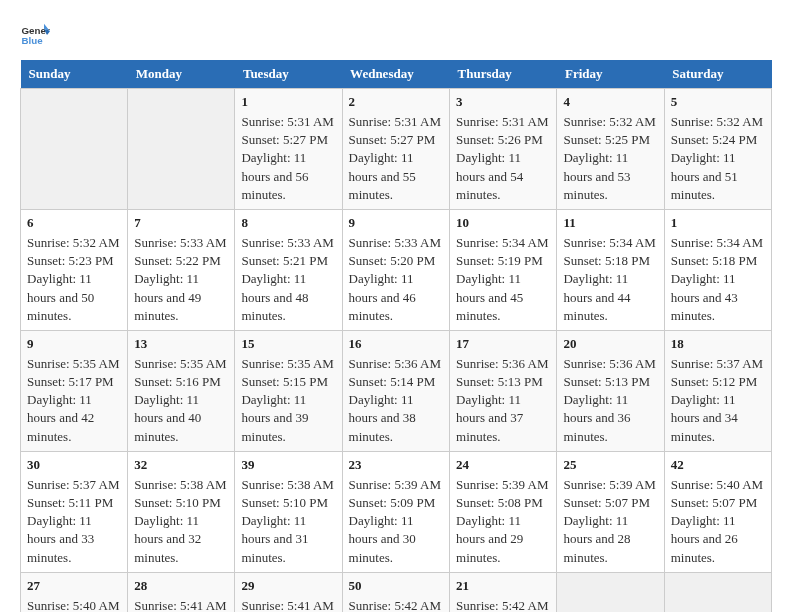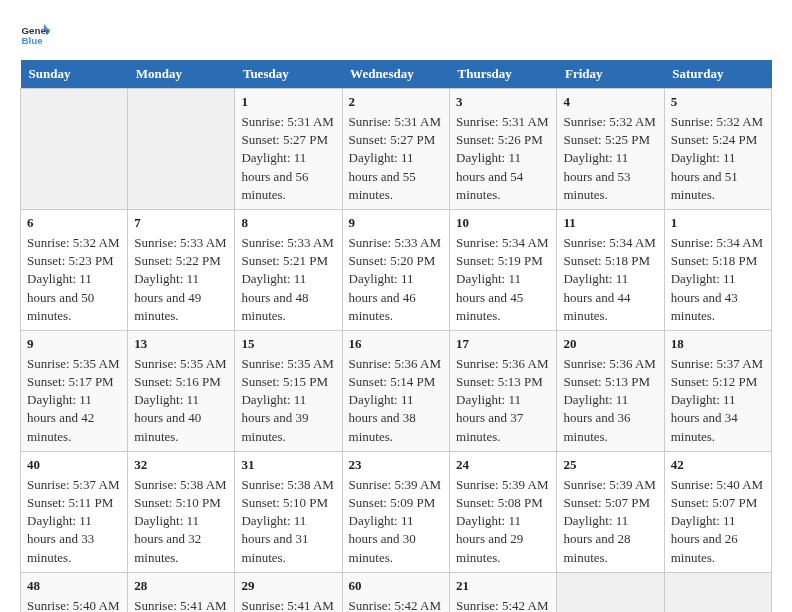--- a/index.html
+++ b/index.html
@@ -240,33 +240,33 @@
         </td>
         <td>
           <div class="day-number">18</div>
           <div class="day-info" style="white-space: pre-line;">Sunrise: 5:37 AM
 Sunset: 5:12 PM
 Daylight: 11 hours and 34 minutes.</div>
         </td>
       </tr>
       <tr>
         <td>
-          <div class="day-number">40</div>
+          <div class="day-number">30</div>
           <div class="day-info" style="white-space: pre-line;">Sunrise: 5:37 AM
 Sunset: 5:11 PM
 Daylight: 11 hours and 33 minutes.</div>
         </td>
         <td>
           <div class="day-number">32</div>
           <div class="day-info" style="white-space: pre-line;">Sunrise: 5:38 AM
 Sunset: 5:10 PM
 Daylight: 11 hours and 32 minutes.</div>
         </td>
         <td>
-          <div class="day-number">31</div>
+          <div class="day-number">39</div>
           <div class="day-info" style="white-space: pre-line;">Sunrise: 5:38 AM
 Sunset: 5:10 PM
 Daylight: 11 hours and 31 minutes.</div>
         </td>
         <td>
           <div class="day-number">23</div>
           <div class="day-info" style="white-space: pre-line;">Sunrise: 5:39 AM
 Sunset: 5:09 PM
 Daylight: 11 hours and 30 minutes.</div>
         </td>
@@ -284,39 +284,39 @@
         </td>
         <td>
           <div class="day-number">42</div>
           <div class="day-info" style="white-space: pre-line;">Sunrise: 5:40 AM
 Sunset: 5:07 PM
 Daylight: 11 hours and 26 minutes.</div>
         </td>
       </tr>
       <tr>
         <td>
-          <div class="day-number">48</div>
+          <div class="day-number">27</div>
           <div class="day-info" style="white-space: pre-line;">Sunrise: 5:40 AM
 Sunset: 5:06 PM
 Daylight: 11 hours and 25 minutes.</div>
         </td>
         <td>
           <div class="day-number">28</div>
           <div class="day-info" style="white-space: pre-line;">Sunrise: 5:41 AM
 Sunset: 5:05 PM
 Daylight: 11 hours and 24 minutes.</div>
         </td>
         <td>
           <div class="day-number">29</div>
           <div class="day-info" style="white-space: pre-line;">Sunrise: 5:41 AM
 Sunset: 5:05 PM
 Daylight: 11 hours and 23 minutes.</div>
         </td>
         <td>
-          <div class="day-number">60</div>
+          <div class="day-number">50</div>
           <div class="day-info" style="white-space: pre-line;">Sunrise: 5:42 AM
 Sunset: 5:04 PM
 Daylight: 11 hours and 22 minutes.</div>
         </td>
         <td>
           <div class="day-number">21</div>
           <div class="day-info" style="white-space: pre-line;">Sunrise: 5:42 AM
 Sunset: 5:04 PM
 Daylight: 11 hours and 21 minutes.</div>
         </td>

